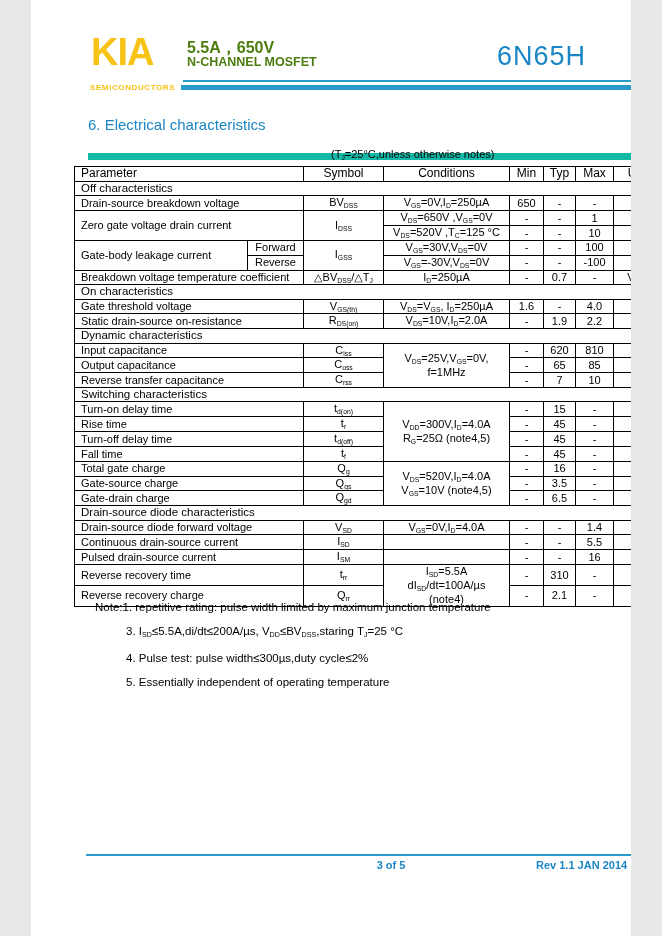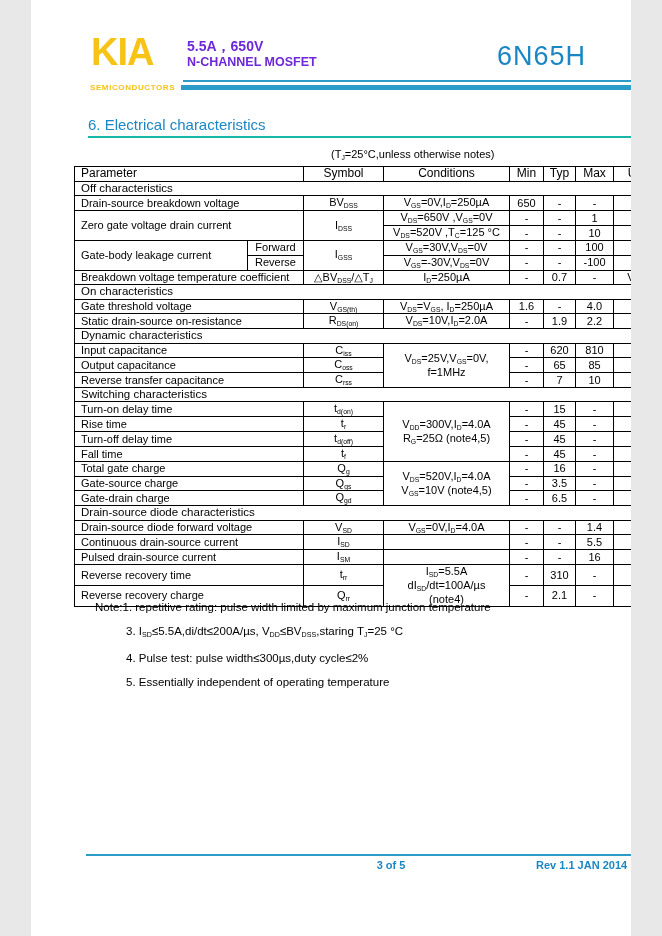--- a/index.html
+++ b/index.html
@@ -4,31 +4,31 @@
 <style>
   html,body { margin:0; padding:0; background:#e8e8e8; }
   .page {
     position:relative; width:600px; height:936px; margin:0 auto;
     background:#ffffff; overflow:hidden;
     font-family:"Liberation Sans", sans-serif; color:#000;
   }
   
   .logo-text { position:absolute; left:60px; top:33px; font-size:38px; font-weight:bold; color:#f6c316; letter-spacing:-1px; line-height:1; }
   .logo-sub  { position:absolute; left:59px; top:83px; font-size:8px; font-weight:bold; color:#f6c316; letter-spacing:0.6px; }
-  .rating    { position:absolute; left:156px; top:38px; font-size:14px; font-weight:bold; color:#6d28d9; }
-  .devtype   { position:absolute; left:156px; top:55px; font-size:12.5px; font-weight:bold; color:#6d28d9; }
+  .rating    { position:absolute; left:156px; top:38px; font-size:16px; font-weight:bold; color:#4d7c0f; }
+  .devtype   { position:absolute; left:156px; top:55px; font-size:12.5px; font-weight:bold; color:#4d7c0f; }
   .part      { position:absolute; right:45px; top:41px; font-size:27px; color:#1b86c5; letter-spacing:1px; }
   .hline     { position:absolute; background:#2b9cc9; }
   .hline.thin  { left:152px; top:80px; width:466px; height:2px; }
   .hline.thick { left:150px; top:85px; width:477px; height:5px; }
   
   .section-title {
     position:absolute; left:57px; top:116px; width:563px;
-    font-size:15px; color:#1b86c5; padding-bottom:3px;
-    border-bottom:2px solid #14b8a6;
+    font-size:15px; color:#1b86c5; padding-bottom:20px;
+    border-bottom:7px solid #14b8a6;
   }
   .caption { position:absolute; left:300px; top:148px; width:322px; font-size:11px; color:#000; }
   
   table.ec { position:absolute; left:43px; top:166px; width:590px; border-collapse:collapse; table-layout:fixed; }
   table.ec td {
     border:1px solid #000; font-size:11px; line-height:1.15;
     height:13px; padding:0 3px; text-align:center; vertical-align:middle;
     overflow:hidden; white-space:nowrap;
   }
   table.ec tr.head td { font-size:12px; height:14px;margin-left:32px; }

